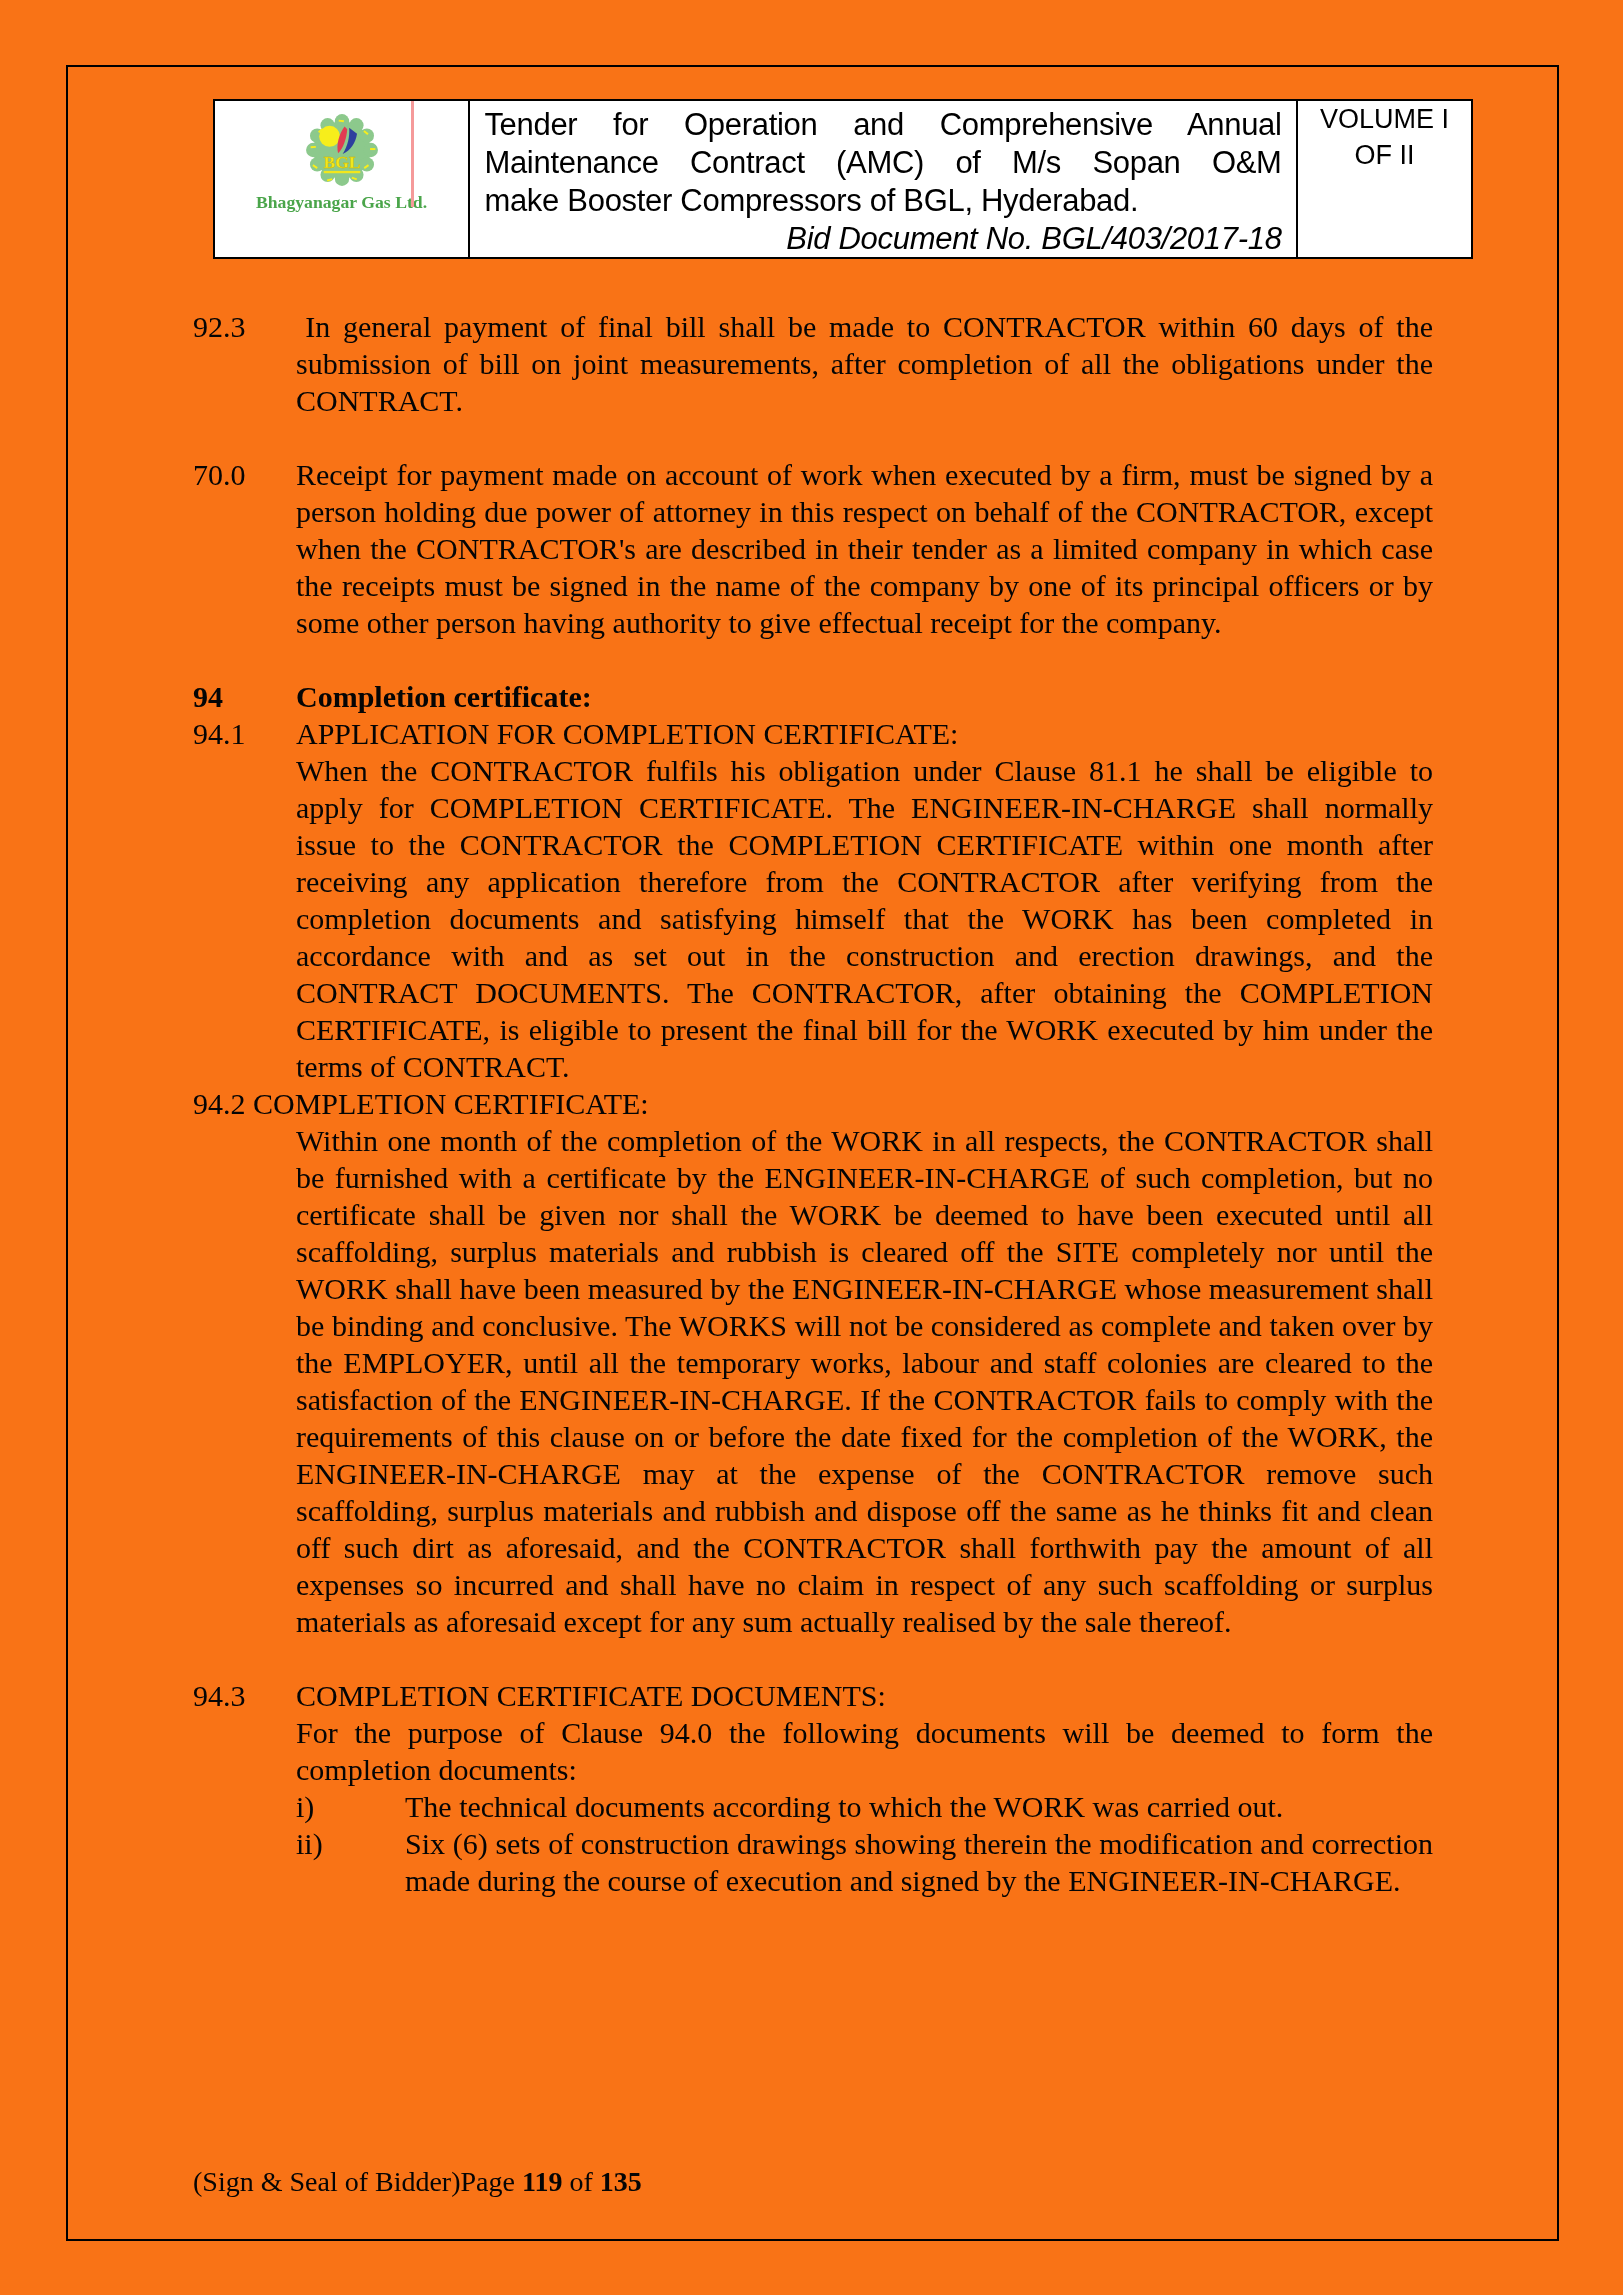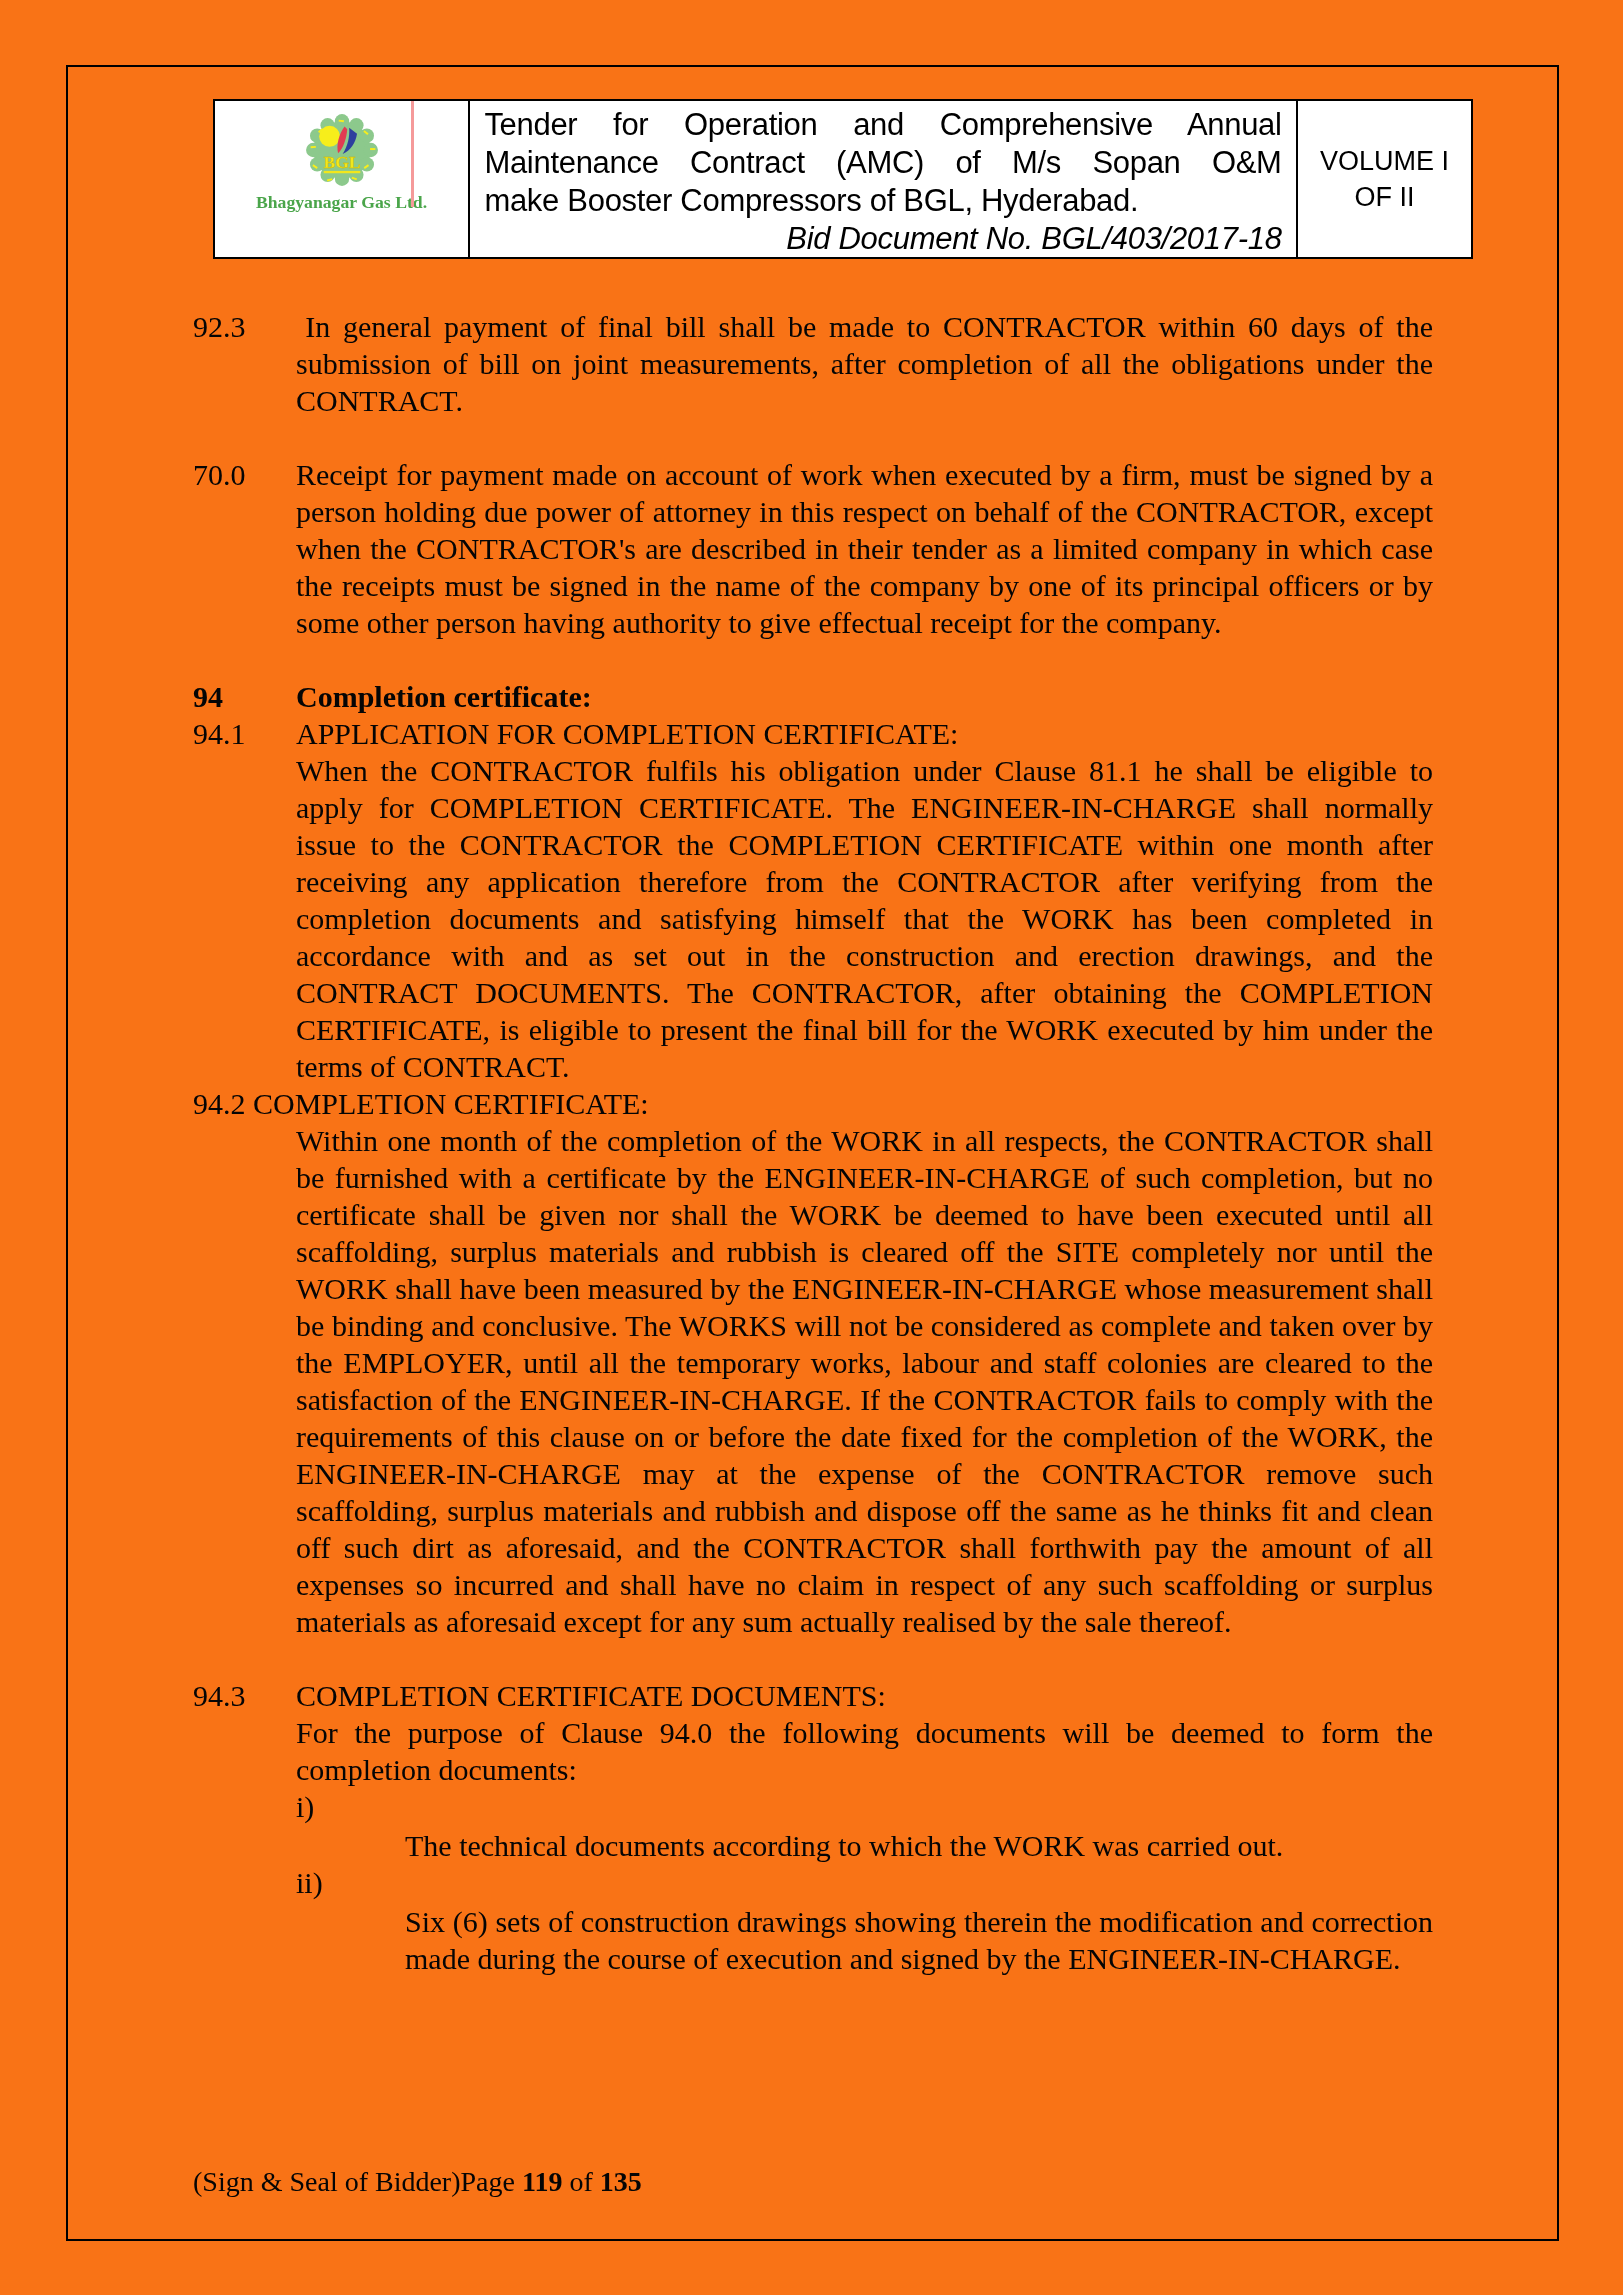--- a/index.html
+++ b/index.html
@@ -60,21 +60,21 @@
     font-size:31px; line-height:38px;
     letter-spacing:-0.3px;
     color:#000;
   }
   .jline { text-align:justify; text-align-last:justify; }
   .lline { text-align:left; }
   .cline { text-align:right;font-style:italic; }
   .cell-volume {
     width:173px;
     display:flex; flex-direction:column;
-    align-items:center; justify-content:center;
+    align-items:center; justify-content:flex-start;
     font-family:"Liberation Sans", sans-serif;
     font-size:27px; line-height:36px;
     text-align:center;
   }
   
   .content {
     position:absolute;
     left:193px; top:308px;
     width:1240px;
     font-family:Liberation Serif, serif;
@@ -86,21 +86,21 @@
   .txt { flex:1; text-align:justify; }
   .gap { height:37px; }
   .bold { font-weight:bold; }
   .first-indent { text-indent:9.2px; }
   .sub { text-align:left; }
   .label-line { text-align:left; }
   .hang { margin-left:103px; text-align:justify; }
   .list { margin-top:0; }
   .lrow { display:flex; }
   .lnum { flex:0 0 109px; }
-  .ltxt { flex:1; text-align:justify;margin-top:39px; }
+  .ltxt { flex:1; text-align:justify; }
   
   .footer {
     position:absolute;
     left:193px; top:2165px;
     width:1260px;
     display:flex; justify-content:flex-start;
     font-family:"Liberation Serif", serif;
     font-size:28px; line-height:34px;
     color:#050505;
   }

